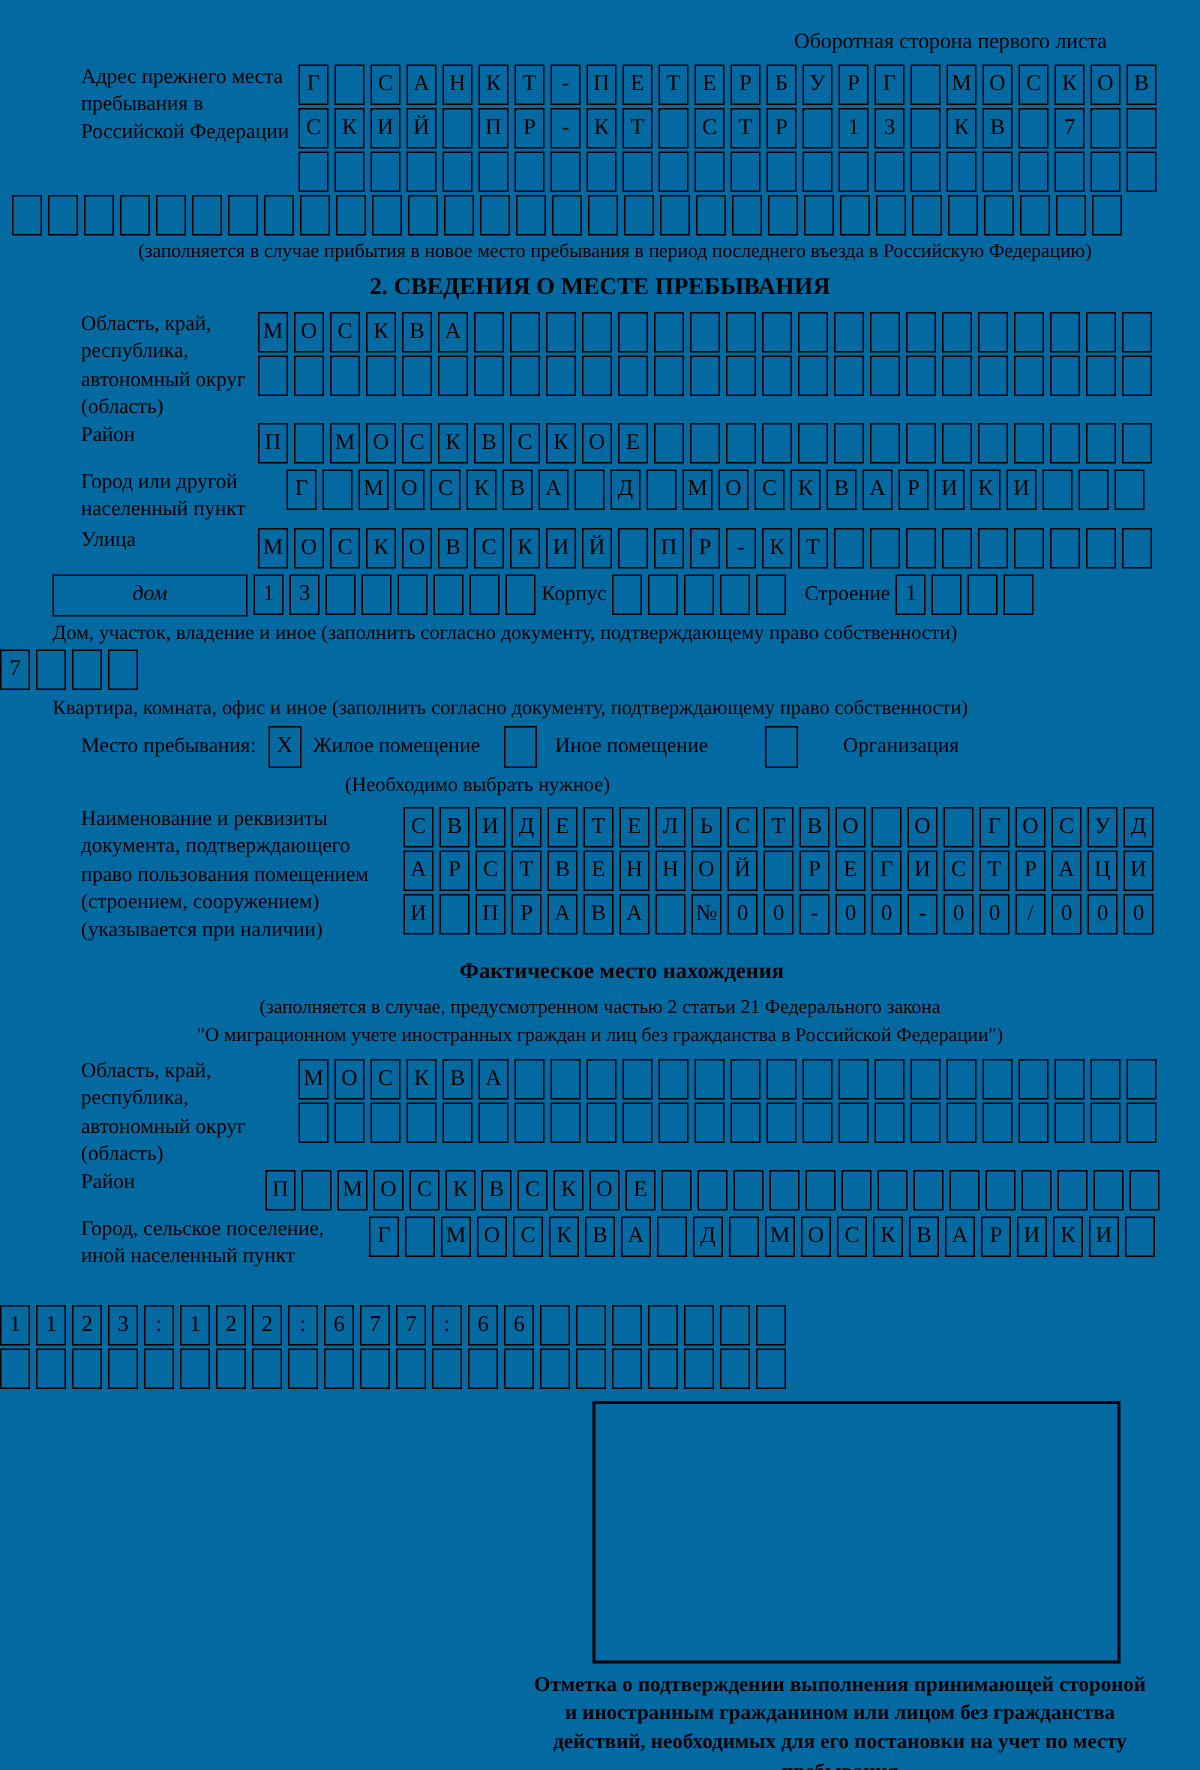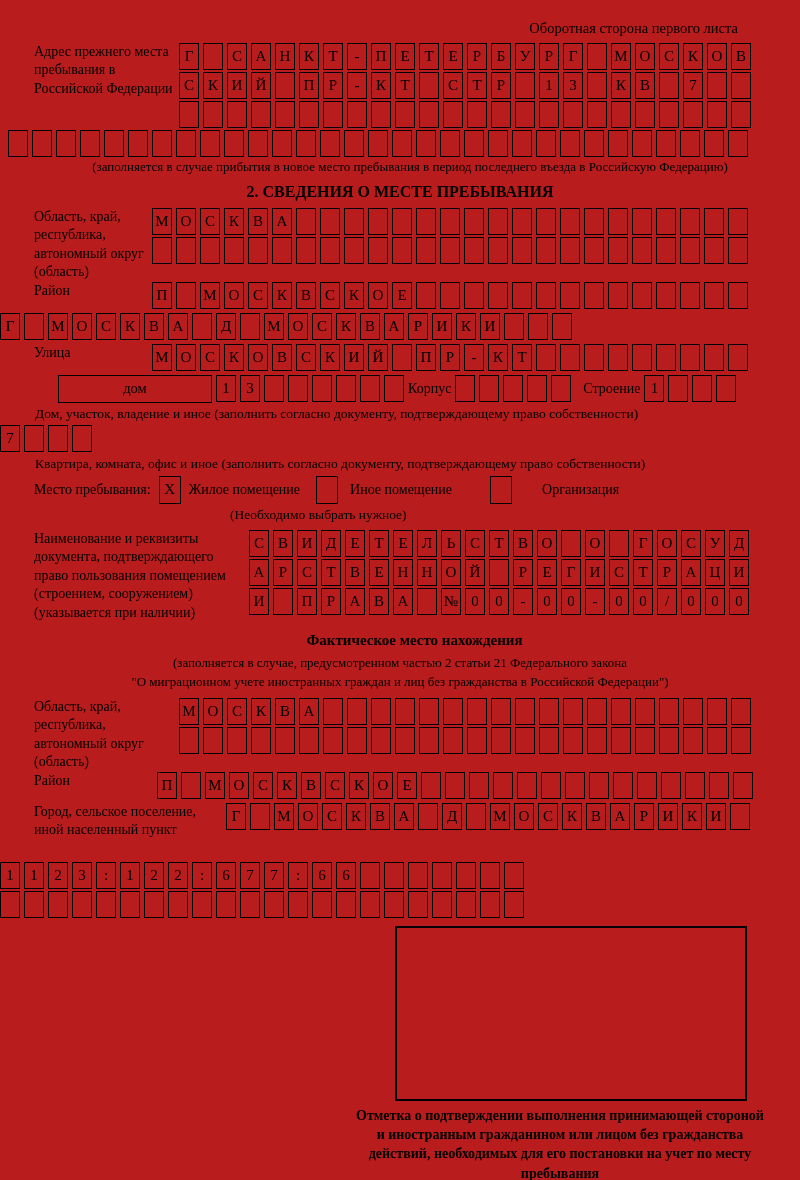--- a/index.html
+++ b/index.html
@@ -1,30 +1,30 @@
 <!DOCTYPE html>
 <html><head>
 <meta charset="utf-8">
 <style>
   html,body{margin:0;padding:0;background:#fff;}
   .page{
     position:relative;
     width:800px;height:1180px;
-    background:#b91c1c;color:#000;
+    background:#0369a1;color:#000;
     font-family:"Liberation Serif","DejaVu Serif",serif;
     overflow:hidden;
   }
   .header-note{
     padding:20px 62px 0 0;
     text-align:right;
     font-size:14.5px;
   }
   .flexrow{display:flex;align-items:flex-start;}
   .lbl{font-size:14px;line-height:1.32;flex:0 0 auto;}
-  .ml35{margin-left:34px;}
+  .ml35{margin-left:54px;}
   .ml8{margin-left:8px;}
   .w140{width:145px;}
   .w118{width:118px;}
   .w137{width:137px;}
   .w145{width:145px;}
   .w123{width:123px;}
   .w192{width:192px;}
   .w189{width:189px;}
   .w215{width:215px;}
   .cellcol{display:flex;flex-direction:column;}
@@ -35,21 +35,21 @@
     border:1.8px solid #000;
     margin-right:4px;
     display:flex;align-items:center;justify-content:center;
     font-size:15px;line-height:1;
   }
   .labelbox{
     box-sizing:border-box;height:28px;border:1.9px solid #000;
     display:flex;align-items:center;justify-content:center;
     font-size:14.5px;flex:0 0 auto;
   }
-  .dombox{width:154px;margin-left:58px;margin-right:4px;}
+  .dombox{width:130px;margin-left:35px;margin-right:4px;font-style:italic;}
   .kvbox{width:197px;margin-left:35px;margin-right:9px;}
   .inline-lbl{font-size:14px;align-self:center;flex:0 0 auto;}
   .checkbox{
     box-sizing:border-box;width:22px;height:28px;border:1.9px solid #000;
     display:flex;align-items:center;justify-content:center;
     font-size:15px;flex:0 0 auto;
   }
   .footnote{font-size:13px;text-align:center;margin-top:2px;padding-left:20px;}
   .caption{font-size:13.5px;margin:2px 0 3px 35px;}
   .h2{font-size:16px;font-weight:bold;text-align:center;margin:8px 0 7px 0;}
@@ -283,20 +283,21 @@
         <div class="cell"></div>
         <div class="cell"></div>
         <div class="cell"></div>
         <div class="cell"></div>
         <div class="cell"></div>
         <div class="cell"></div>
       </div>
   </div>
 
   <div class="flexrow mb2">
+    <div class="lbl ml35 w137">Город или другой населенный пункт</div>
     <div class="cellrow">
         <div class="cell">Г</div>
         <div class="cell"></div>
         <div class="cell">М</div>
         <div class="cell">О</div>
         <div class="cell">С</div>
         <div class="cell">К</div>
         <div class="cell">В</div>
         <div class="cell">А</div>
         <div class="cell"></div>

